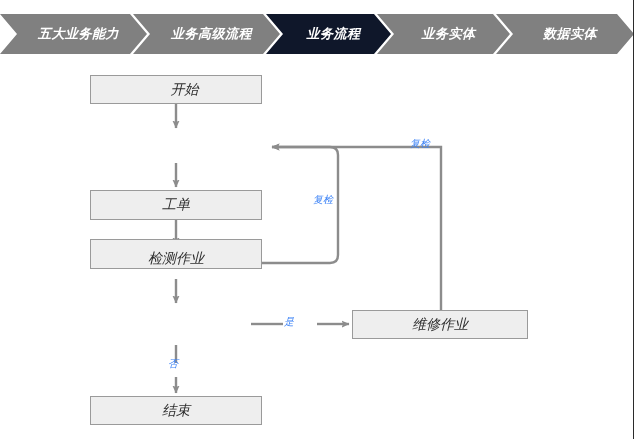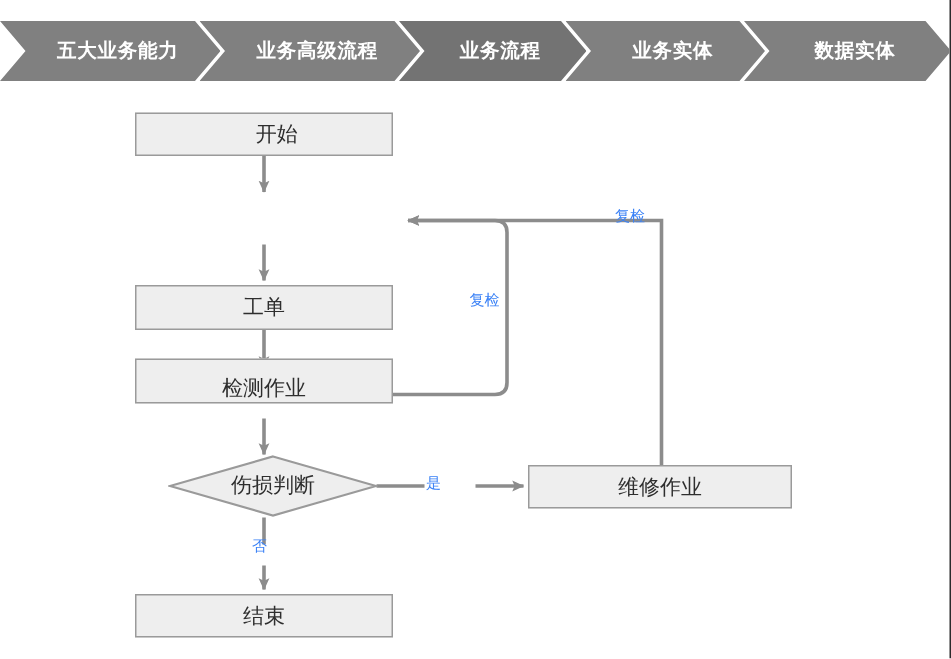--- a/index.html
+++ b/index.html
@@ -12,20 +12,21 @@
     font-family: "Liberation Sans", "DejaVu Sans", sans-serif;
   }
   #page {
     position: relative;
     width: 634px;
     height: 439px;
     background: #ffffff;
     overflow: hidden;
     border-right: 1px solid #2b2b2b;
     box-sizing: border-box;
+    font-style: italic;
   }
 
   
   #breadcrumb {
     position: absolute;
     left: 0;
     top: 14px;
     width: 634px;
     height: 40px;
   }
@@ -38,21 +39,21 @@
     justify-content: center;
     color: #ffffff;
     font-size: 13px;
     font-weight: bold;
     letter-spacing: 0.5px;
     white-space: nowrap;
     -webkit-clip-path: polygon(0 0, calc(100% - 17px) 0, 100% 50%, calc(100% - 17px) 100%, 0 100%, 17px 50%);
     clip-path: polygon(0 0, calc(100% - 17px) 0, 100% 50%, calc(100% - 17px) 100%, 0 100%, 17px 50%);
   }
   .chev.gray { background: #808080; }
-  .chev.blue { background: #737373; }
+  .chev.blue { background: #0f172a; }
   .chev span { display: block; padding-left: 10px; }
 
   
   #flow {
     position: absolute;
     left: 0;
     top: 0;
     width: 634px;
     height: 439px;
   }
@@ -161,26 +162,20 @@
 
 
     <div class="node" style="left:90px;  top:190px; width:172px; height:30px;">
       <span>工单</span>
     </div>
 
     <div class="node" style="left:90px;  top:239px; width:172px; height:30px;align-items:flex-end;">
       <span>检测作业</span>
     </div>
 
-    <div class="diamond-wrap" style="left:112px; top:303px; width:140px; height:42px;">
-      <svg width="140" height="42" viewBox="0 0 140 42">
-        <polygon points="70,1.3 138.7,21 70,40.7 1.3,21" fill="#eeeeee" stroke="#9a9a9a" stroke-width="1.4"></polygon>
-      </svg>
-      <span class="dlabel">伤损判断</span>
-    </div>
 
     <div class="node" style="left:352px; top:310px; width:176px; height:29px;">
       <span>维修作业</span>
     </div>
 
     <div class="node" style="left:90px;  top:396px; width:172px; height:29px;">
       <span>结束</span>
     </div>
 
     <div class="edge-label" style="left:284px; top:315px;">是</div>

